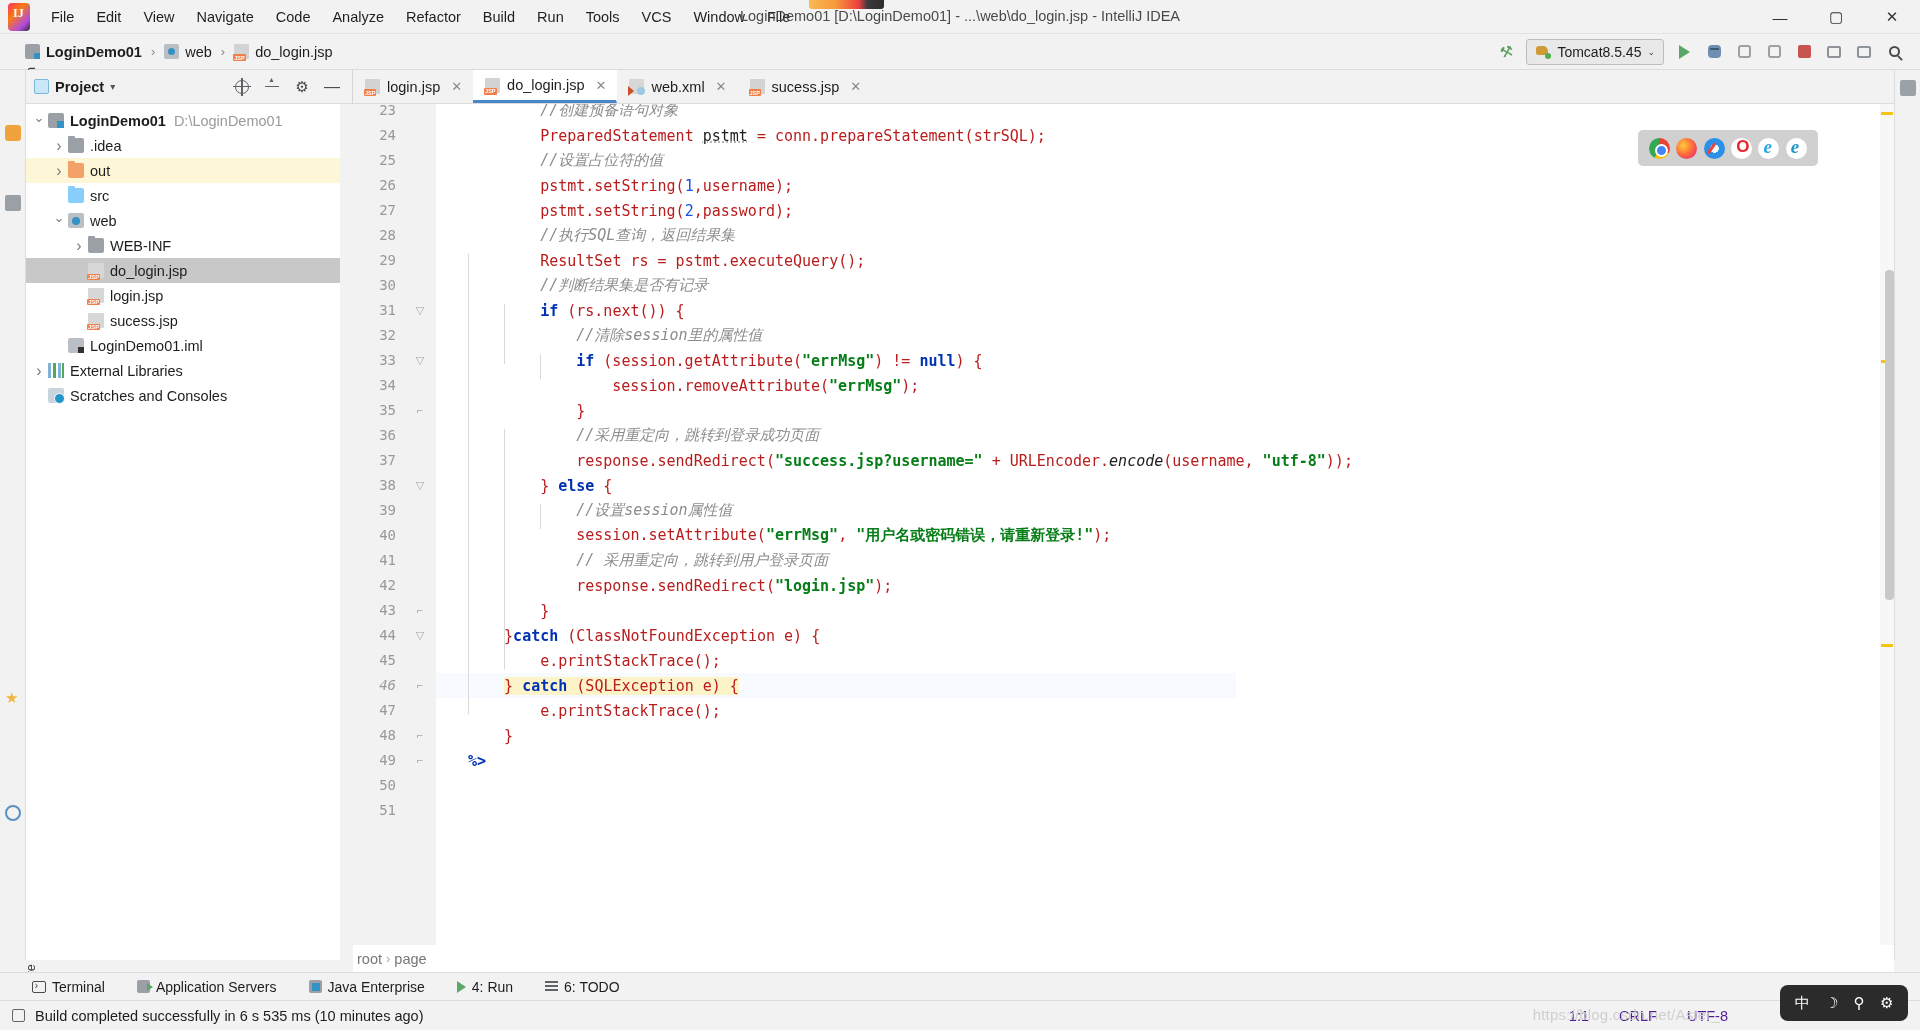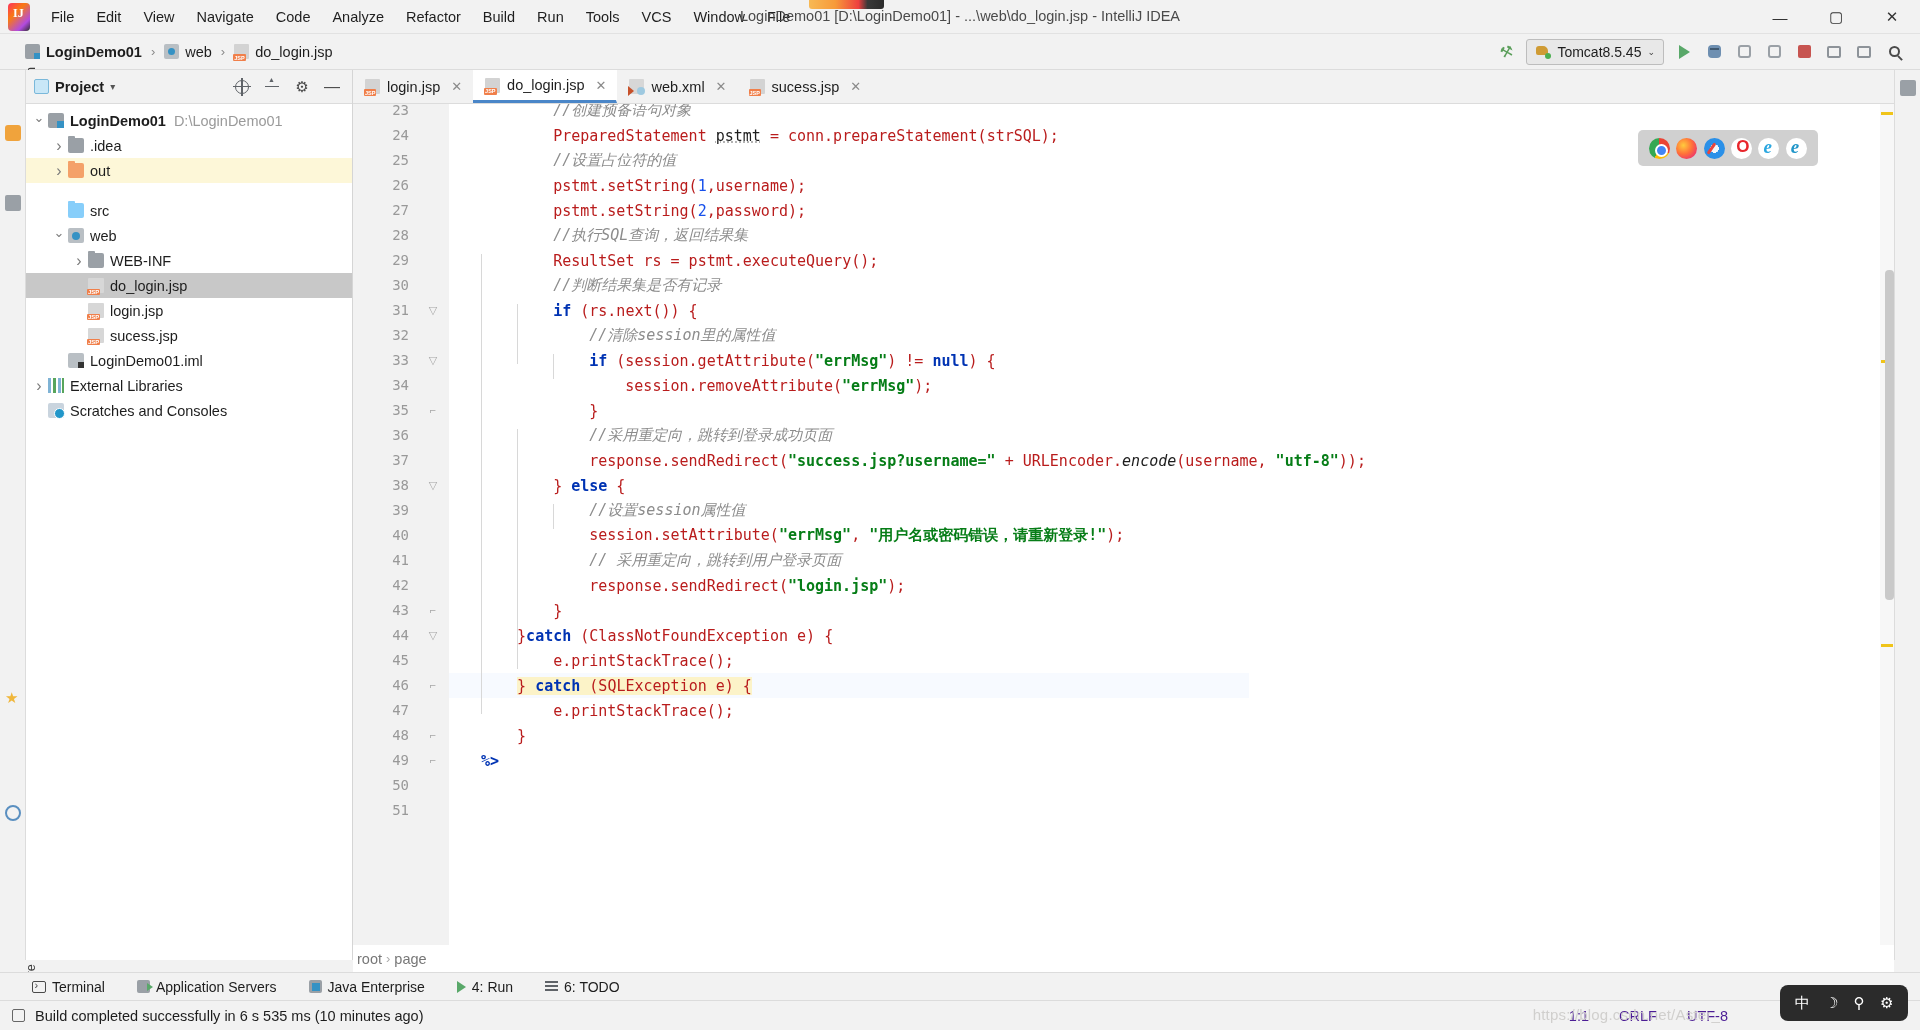--- a/index.html
+++ b/index.html
@@ -169,21 +169,21 @@
     font-size:14.5px; cursor:default; border-right:1px solid transparent;
   }
   .etab.active { background:#ffffff; border-bottom:3px solid #4a86c8; }
   .etab .x { color:#8a8a8a; font-size:13px; margin-left:4px; }
   .ic-xml{ background:#d7d7d7; border-radius:1px;}
   .ic-xml:after{content:"";position:absolute;left:-1px;bottom:-2px;width:0;height:0;border-left:6px solid #c7512a;border-top:5px solid transparent;border-bottom:5px solid transparent;}
   .ic-xml:before{content:"";position:absolute;right:-1px;bottom:-1px;width:8px;height:8px;border-radius:50%;background:#9ec9e0;}
 
   
   .editor {
-    position:absolute; left:353px; top:104px; width:1541px; height:856px;
+    position:absolute; left:340px; top:104px; width:1541px; height:856px;
     background:#ffffff; overflow:hidden;
   }
   .gutter {
     position:absolute; left:0; top:0; width:68px; height:100%;
     background:#f2f2f2; border-right:1px solid transparent;
   }
   .foldcol { position:absolute; left:68px; top:0; width:28px; height:100%; background:#f2f2f2; }
   .codearea { position:absolute; left:0px; top:0; right:0; bottom:0; }
   .codeline {
     position:absolute; left:0; right:0; height:25px; display:flex; align-items:center;
@@ -418,21 +418,21 @@
         <div class="trow" style="padding-left: 24px;">
           <span class="arrow right"></span>
           <span class="tico f-gray"></span>
           <span class="tlabel">.idea</span>
         </div>
         <div class="trow highlight" style="padding-left: 24px;">
           <span class="arrow right"></span>
           <span class="tico f-orange"></span>
           <span class="tlabel">out</span>
         </div>
-        <div class="trow" style="padding-left: 24px; margin-top: 15px;">
+        <div class="trow" style="padding-left: 24px;">
           <span class="arrow "></span>
           <span class="tico f-blue"></span>
           <span class="tlabel">src</span>
         </div>
         <div class="trow" style="padding-left: 24px;">
           <span class="arrow down"></span>
           <span class="tico f-webmod"></span>
           <span class="tlabel">web</span>
         </div>
         <div class="trow" style="padding-left: 44px;">
@@ -546,21 +546,21 @@
         <div class="codeline" style="top: 469px;"><div class="ctext" style="left: 236.24px;"><span class="plain">response.sendRedirect(</span><span class="str">"login.jsp"</span><span class="plain">);</span></div></div>
         <div class="lnum" style="top: 498px;">43</div>
         <div class="fold-marker" style="top: 500px;">⌐</div>
         <div class="codeline" style="top: 494px;"><div class="ctext" style="left: 200.16px;"><span class="plain">}</span></div></div>
         <div class="lnum" style="top: 523px;">44</div>
         <div class="fold-marker" style="top: 525px;">▽</div>
         <div class="codeline" style="top: 519px;"><div class="ctext" style="left: 164.08px;"><span class="plain">}</span><span class="kw">catch</span><span class="plain"> (ClassNotFoundException e) {</span></div></div>
         <div class="lnum" style="top: 548px;">45</div>
         <div class="codeline" style="top: 544px;"><div class="ctext" style="left: 200.16px;"><span class="plain">e.printStackTrace();</span></div></div>
         <div style="position: absolute; left: 96px; top: 569px; height: 25px; width: 800px; background: rgb(247, 250, 255);"></div>
-        <div class="lnum" style="top: 573px;">46</div>
+        <div class="lnum" style="top: 573px; font-style: italic;">46</div>
         <div class="fold-marker" style="top: 575px;">⌐</div>
         <div class="codeline" style="top: 569px;"><div class="ctext hl-yellow" style="left: 164.08px;"><span class="plain">} </span><span class="kw">catch</span><span class="plain"> (SQLException e)</span><span class="plain"> {</span></div></div>
         <div class="lnum" style="top: 598px;">47</div>
         <div class="codeline" style="top: 594px;"><div class="ctext" style="left: 200.16px;"><span class="plain">e.printStackTrace();</span></div></div>
         <div class="lnum" style="top: 623px;">48</div>
         <div class="fold-marker" style="top: 625px;">⌐</div>
         <div class="codeline" style="top: 619px;"><div class="ctext" style="left: 164.08px;"><span class="plain">}</span></div></div>
         <div class="lnum" style="top: 648px;">49</div>
         <div class="fold-marker" style="top: 650px;">⌐</div>
         <div class="codeline" style="top: 644px;"><div class="ctext" style="left: 128px;"><span class="kw">%&gt;</span></div></div>

